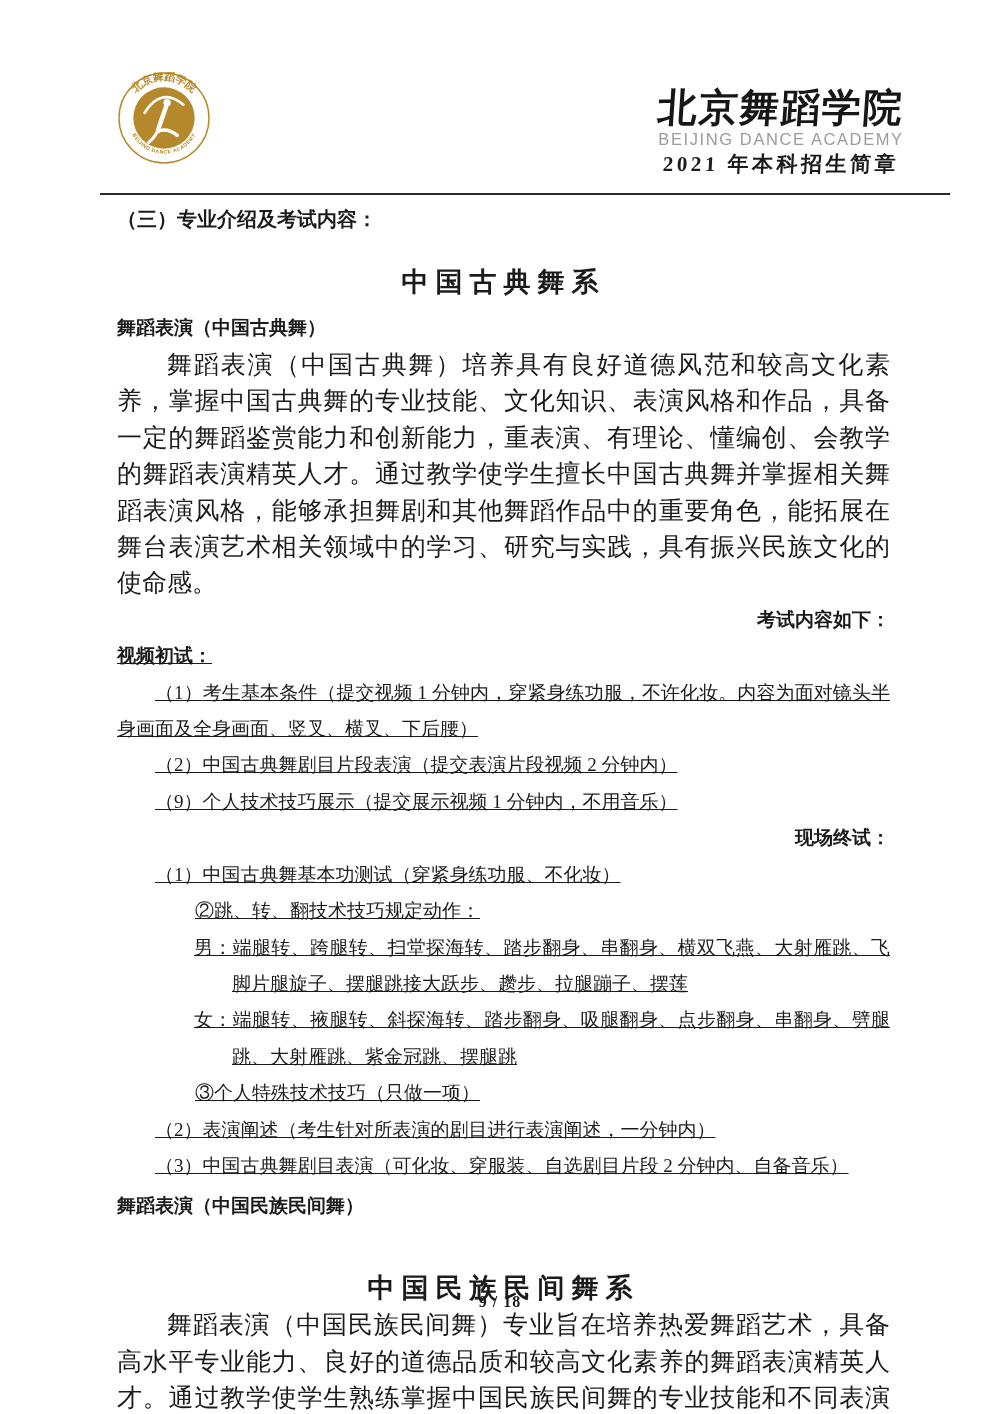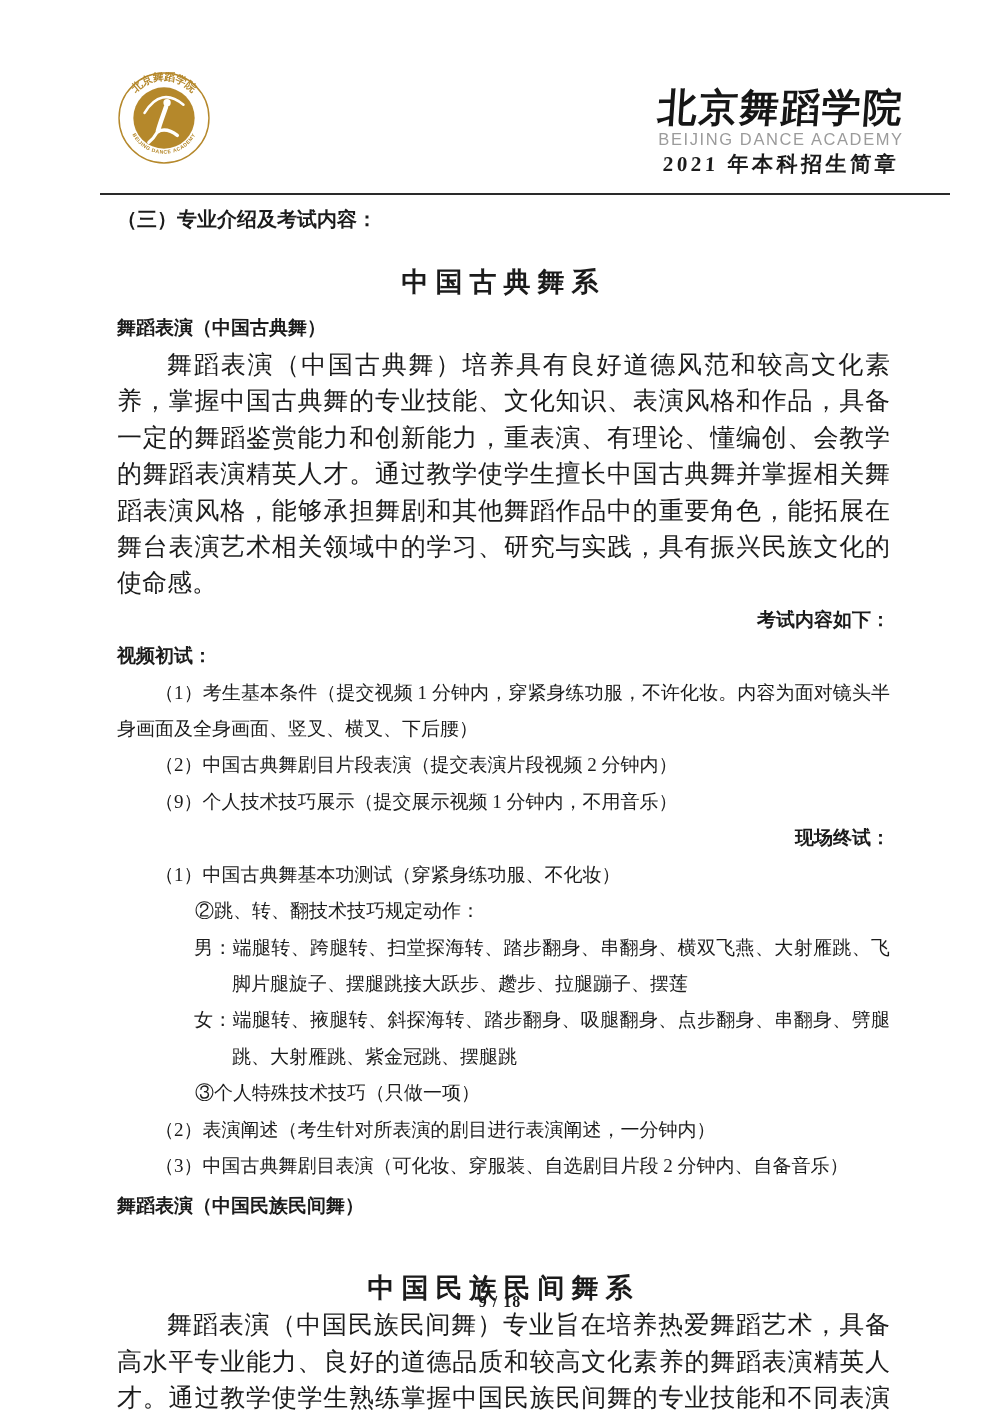--- a/index.html
+++ b/index.html
@@ -34,21 +34,21 @@
   .bold-sans{font-family:"Liberation Sans","DejaVu Sans",sans-serif;font-weight:bold;}
   .sec-head{font-size:20px;line-height:30px;margin-top:9px;}
   .dept-title{text-align:center;font-size:27px;letter-spacing:7px;line-height:32px;}
   .dept-title.first{margin-top:32px;}
   .dept-title.second{margin-top:50px;}
   .program-head{font-size:19px;line-height:32px;margin-top:14px;}
   .para{
     font-size:25px;line-height:36.4px;text-align:justify;text-indent:2em;
     margin:3px 0 0 0;
   }
-  .line{font-size:19px;line-height:36.4px;margin:0;text-align:justify;}
+  .line{font-size:19px;line-height:36.4px;margin:0;text-align:justify;text-decoration:underline;}
   .ind2{text-indent:2em;}
   .lbl{margin-left:33px;font-size:19px;line-height:36.4px;text-align:right;}
   .sub{margin-left:78px;}
   .hang{margin-left:115px;text-indent:-38px;}
 
   
   .footer{
     position:absolute;top:1293px;left:0;width:100%;text-align:center;
     font-size:16px;font-weight:bold;letter-spacing:1px;
   }

